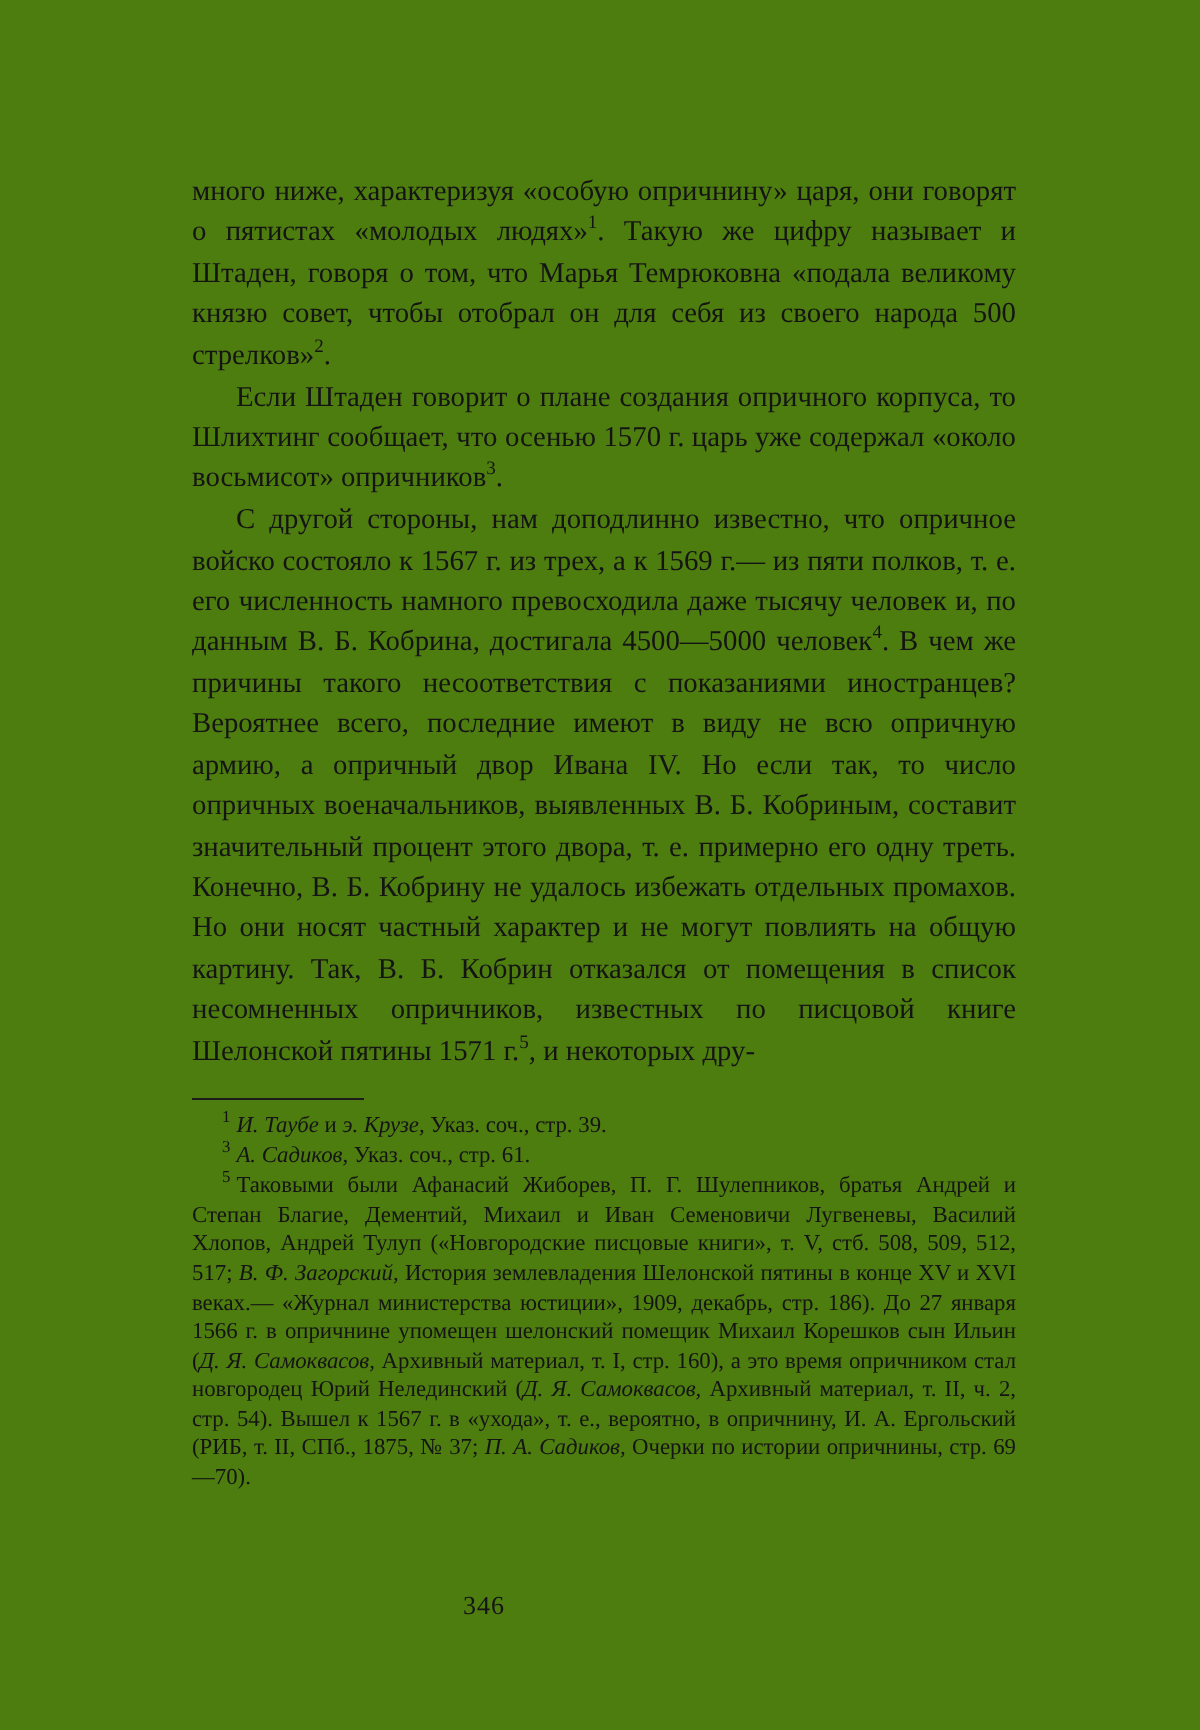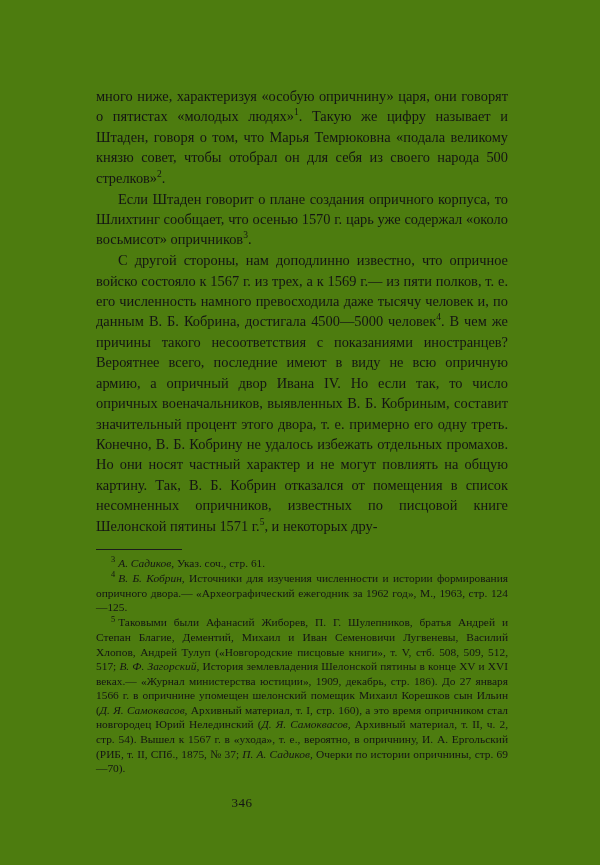--- a/index.html
+++ b/index.html
@@ -90,21 +90,21 @@
 
     <div class="body-text">
       <p class="first">много ниже, характеризуя «особую опричнину» царя, они говорят о пятистах «молодых людях»<sup>1</sup>. Такую же цифру называет и Штаден, говоря о том, что Марья Темрюковна «подала великому князю совет, чтобы отобрал он для себя из своего народа 500 стрелков»<sup>2</sup>.</p>
       <p>Если Штаден говорит о плане создания опричного корпуса, то Шлихтинг сообщает, что осенью 1570 г. царь уже содержал «около восьмисот» опричников<sup>3</sup>.</p>
       <p>С другой стороны, нам доподлинно известно, что опричное войско состояло к 1567 г. из трех, а к 1569 г.— из пяти полков, т. е. его численность намного превосходила даже тысячу человек и, по данным В. Б. Кобрина, достигала 4500—5000 человек<sup>4</sup>. В чем же причины такого несоответствия с показаниями иностранцев? Вероятнее всего, последние имеют в виду не всю опричную армию, а опричный двор Ивана IV. Но если так, то число опричных военачальников, выявленных В. Б. Кобриным, составит значительный процент этого двора, т. е. примерно его одну треть. Конечно, В. Б. Кобрину не удалось избежать отдельных промахов. Но они носят частный характер и не могут повлиять на общую картину. Так, В. Б. Кобрин отказался от помещения в список несомненных опричников, известных по писцовой книге Шелонской пятины 1571 г.<sup>5</sup>, и некоторых дру-</p>
     </div>
 
     <div class="rule"></div>
 
     <div class="notes">
+      <p class="note"><span class="num">1</span><i>И. Таубе</i> и <i>э. Крузе,</i> Указ. соч., стр. 39.</p>
       <p class="note"><span class="num">3</span><i>А. Садиков,</i> Указ. соч., стр. 61.</p>
-      <p class="note"><span class="num">4</span><i>В. Б. Кобрин,</i> Источники для изучения численности и истории формирования опричного двора.— «Археографический ежегодник за 1962 год», М., 1963, стр. 124—125.</p>
       <p class="note"><span class="num">5</span>Таковыми были Афанасий Жиборев, П. Г. Шулепников, братья Андрей и Степан Благие, Дементий, Михаил и Иван Семеновичи Лугвеневы, Василий Хлопов, Андрей Тулуп («Новгородские писцовые книги», т. V, стб. 508, 509, 512, 517; <i>В. Ф. Загорский,</i> История землевладения Шелонской пятины в конце XV и XVI веках.— «Журнал министерства юстиции», 1909, декабрь, стр. 186). До 27 января 1566 г. в опричнине упомещен шелонский помещик Михаил Корешков сын Ильин (<i>Д. Я. Самоквасов,</i> Архивный материал, т. I, стр. 160), а это время опричником стал новгородец Юрий Нелединский (<i>Д. Я. Самоквасов,</i> Архивный материал, т. II, ч. 2, стр. 54). Вышел к 1567 г. в «ухода», т. е., вероятно, в опричнину, И. А. Ергольский (РИБ, т. II, СПб., 1875, № 37; <i>П. А. Садиков,</i> Очерки по истории опричнины, стр. 69—70).</p>
     </div>
 
   </div>
 
   <div class="folio">346</div>
 </div>
 
 </body></html>

